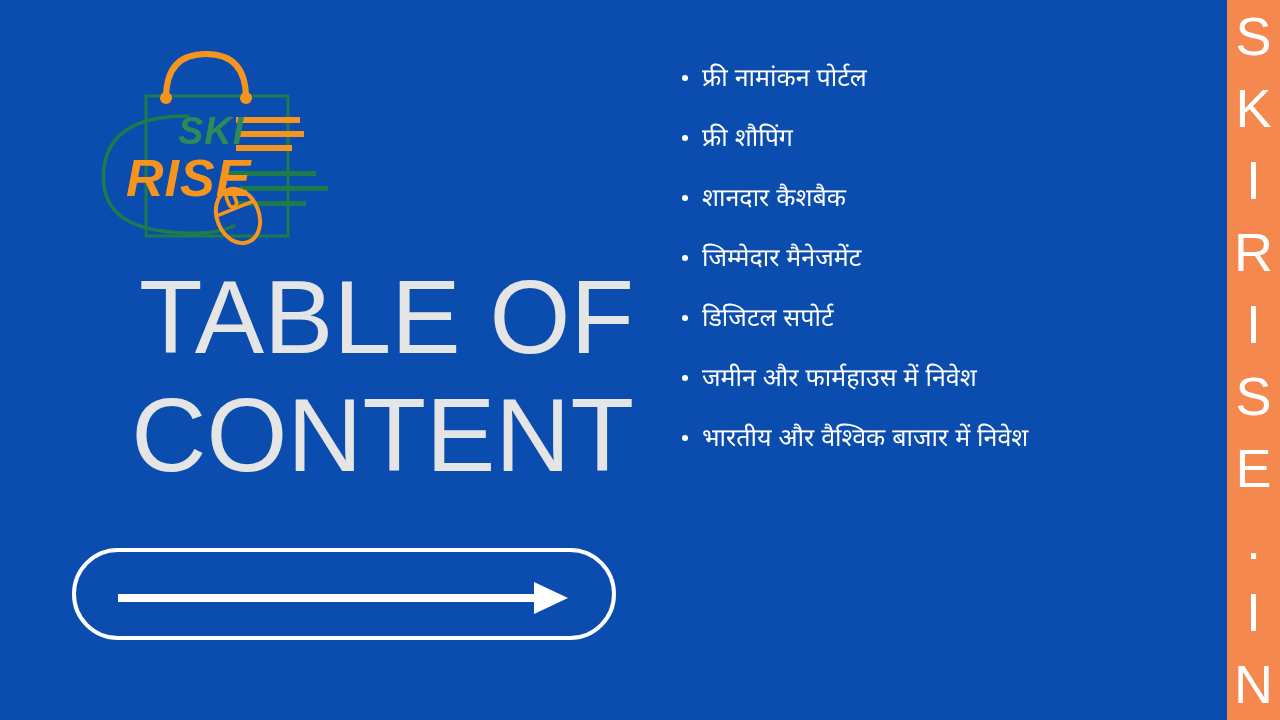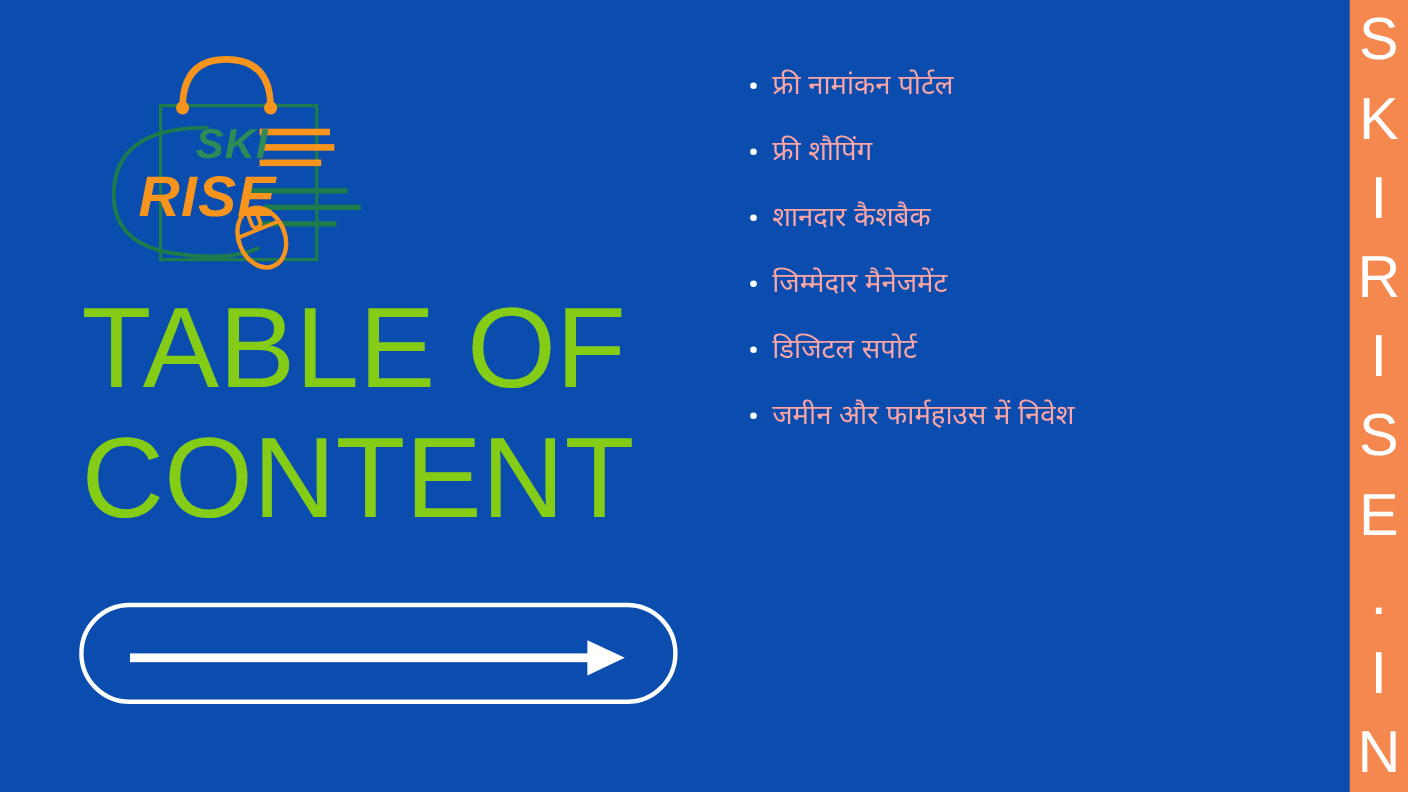--- a/index.html
+++ b/index.html
@@ -33,26 +33,27 @@
     height: 212px;
   }
   .logo-wrap svg { display: block; width: 250px; height: 212px; }
 
   
   .page-title {
     position: absolute;
     left: 74px;
     top: 258px;
     width: 560px;
-    color: #84cc16;
+    color: #e5e5e5;
     font-size: 104px;
     line-height: 118px;
     font-weight: 400;
     letter-spacing: 0px;
     white-space: pre-line;
+    text-align: right;
   }
 
   
   .arrow-pill {
     position: absolute;
     left: 72px;
     top: 548px;
     width: 544px;
     height: 92px;
     border: 4px solid #ffffff;
@@ -70,21 +71,21 @@
     position: absolute;
     left: 680px;
     top: 62px;
     width: 540px;
     margin: 0;
     padding: 0;
     list-style: none;
   }
   .bullet-item {
     position: relative;
-    color: #fca5a5;
+    color: #ffffff;
     font-size: 25px;
     line-height: 30px;
     padding-left: 22px;
     margin-bottom: 30px;
     white-space: nowrap;
     font-family: "Liberation Sans", "DejaVu Sans", sans-serif;
   }
   .bullet-item::before {
     content: "";
     position: absolute;
@@ -177,20 +178,21 @@
     </div>
   </div>
 
   <ul class="bullet-list">
     <li class="bullet-item">फ्री नामांकन पोर्टल</li>
     <li class="bullet-item">फ्री शौपिंग</li>
     <li class="bullet-item">शानदार कैशबैक</li>
     <li class="bullet-item">जिम्मेदार मैनेजमेंट</li>
     <li class="bullet-item">डिजिटल सपोर्ट</li>
     <li class="bullet-item">जमीन और फार्महाउस में निवेश</li>
+    <li class="bullet-item">भारतीय और वैश्विक बाजार में निवेश</li>
   </ul>
 
   <div class="sidebar">
     <span class="sidebar-letter">S</span>
     <span class="sidebar-letter">K</span>
     <span class="sidebar-letter">I</span>
     <span class="sidebar-letter">R</span>
     <span class="sidebar-letter">I</span>
     <span class="sidebar-letter">S</span>
     <span class="sidebar-letter">E</span>

